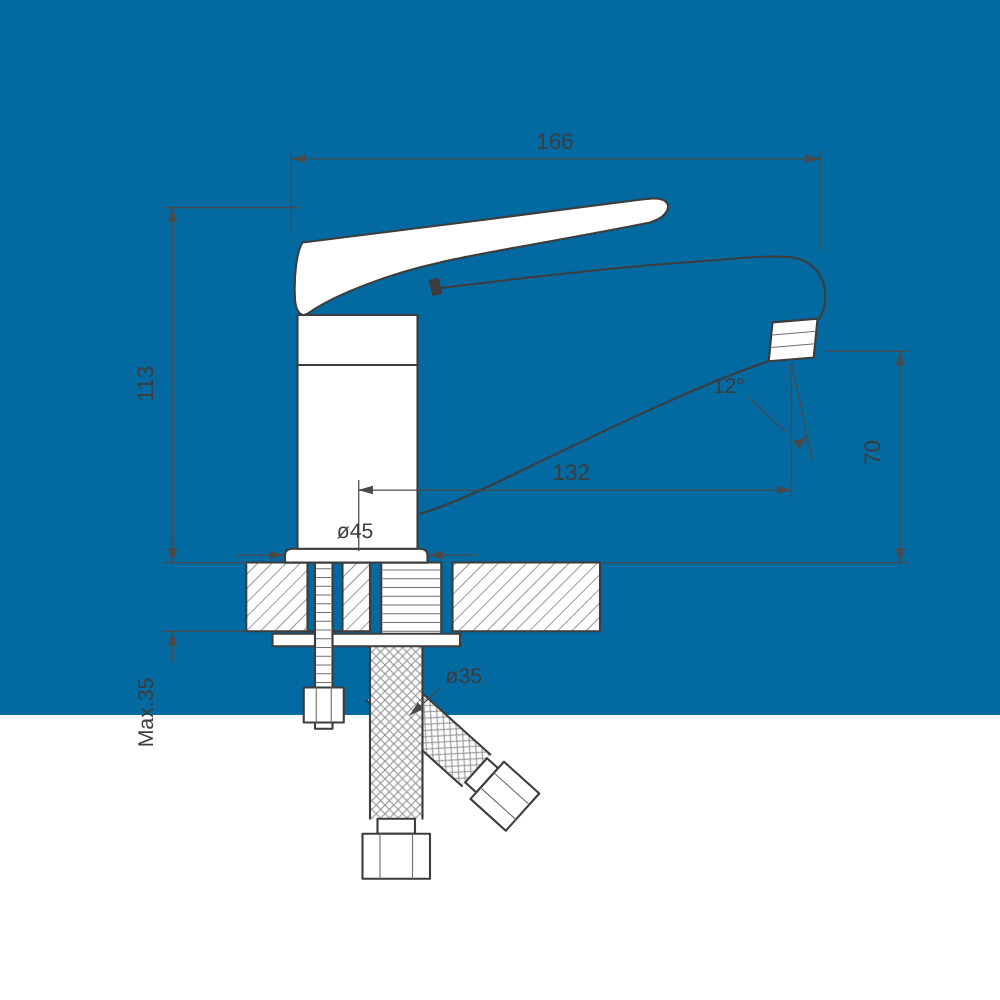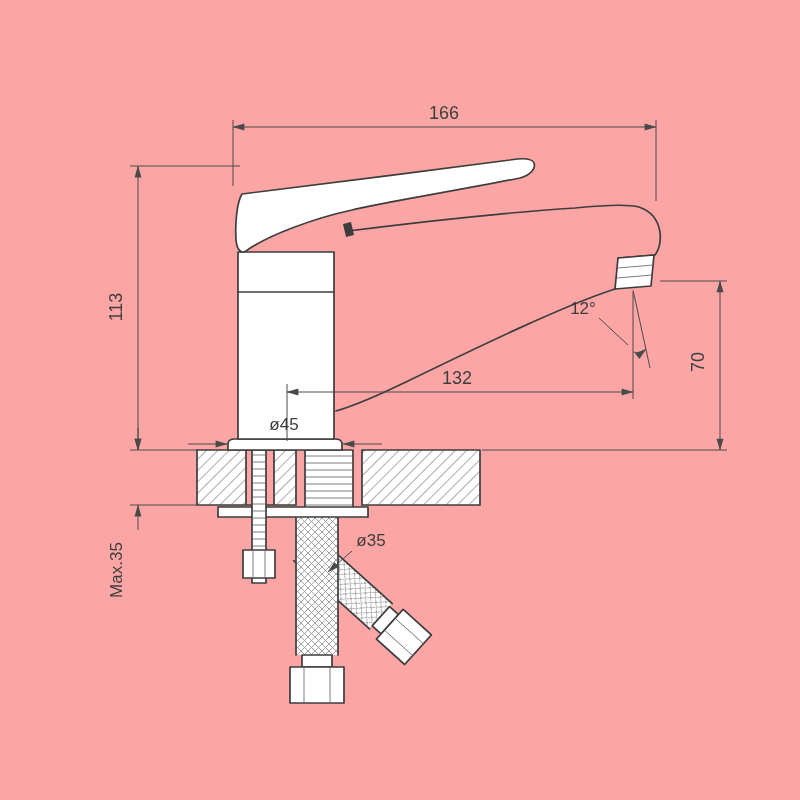--- a/index.html
+++ b/index.html
@@ -1,16 +1,16 @@
 <!DOCTYPE html>
 <html><head>
 <meta charset="utf-8">
 <style>
   html,body{margin:0;padding:0;background:#ffffff;width:800px;height:800px;overflow:hidden;}
-  .canvas{width:800px;height:800px;background:#fca5a5;position:relative;}
+  .canvas{width:800px;height:572px;background:#0369a1;position:relative;}
   .obj{fill:none;stroke:#3d3d3d;stroke-width:1.7;stroke-linejoin:round;stroke-linecap:round;}
   .objw{fill:#ffffff;stroke:#3d3d3d;stroke-width:1.7;stroke-linejoin:round;stroke-linecap:round;}
   .thin{fill:none;stroke:#4a4a4a;stroke-width:1;}
   .tick{fill:none;stroke:#6f6f6f;stroke-width:0.9;}
   .dimtext{font-family:"Liberation Sans",sans-serif;font-size:18px;fill:#3d3d3d;}
   .dimtext-sm{font-family:"Liberation Sans",sans-serif;font-size:17px;fill:#3d3d3d;}
   .mid{text-anchor:middle;}
 </style>
 </head>
 <body>

